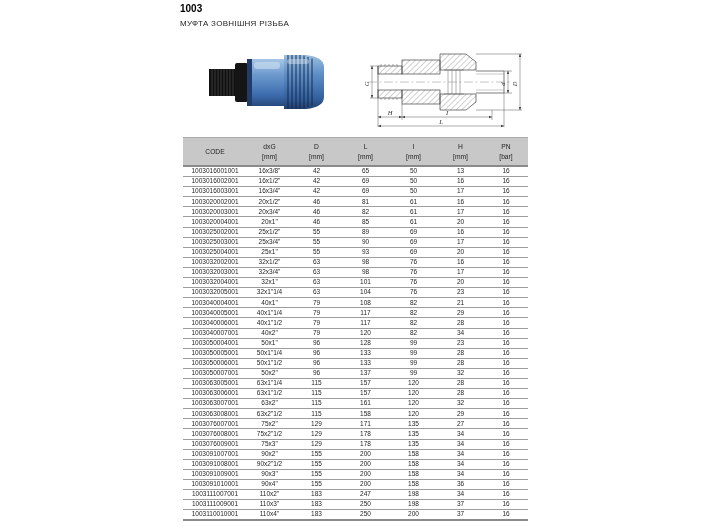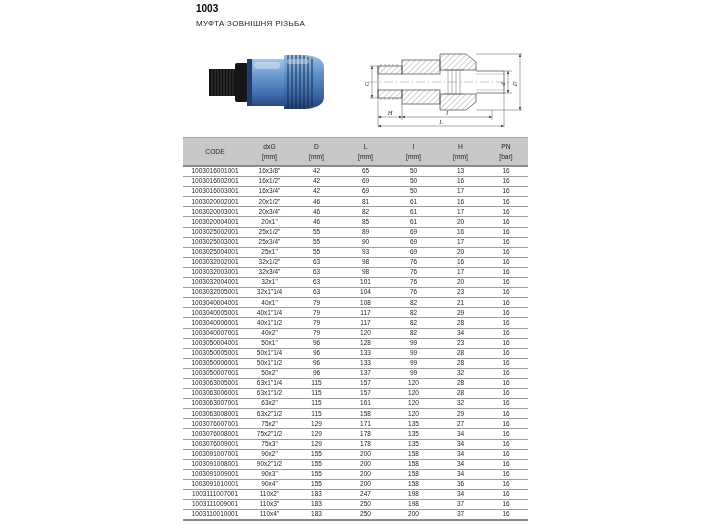--- a/index.html
+++ b/index.html
@@ -1,20 +1,20 @@
 <!DOCTYPE html>
 <html><head>
 <meta charset="utf-8">
 <style>
   html,body{margin:0;padding:0;}
   body{
     width:704px;height:528px;background:#ffffff;position:relative;overflow:hidden;
     font-family:"Liberation Sans", sans-serif;
   }
-  .hdr{position:absolute;left:196px;top:3px;}
+  .hdr{position:absolute;left:180px;top:3px;}
   .hdr .code{font-size:10px;font-weight:bold;color:#000;}
   .hdr .title{font-size:8px;color:#222;margin-top:5px;letter-spacing:.3px;}
   .photo{position:absolute;left:203px;top:42px;width:130px;height:80px;}
   .drawing{position:absolute;left:360px;top:30px;width:178px;height:102px;}
   table.dims{
     position:absolute;left:183px;top:137px;width:345px;
     border-collapse:collapse;table-layout:fixed;
     font-size:6.5px;color:#1d1d1d;
   }
   table.dims thead th{

